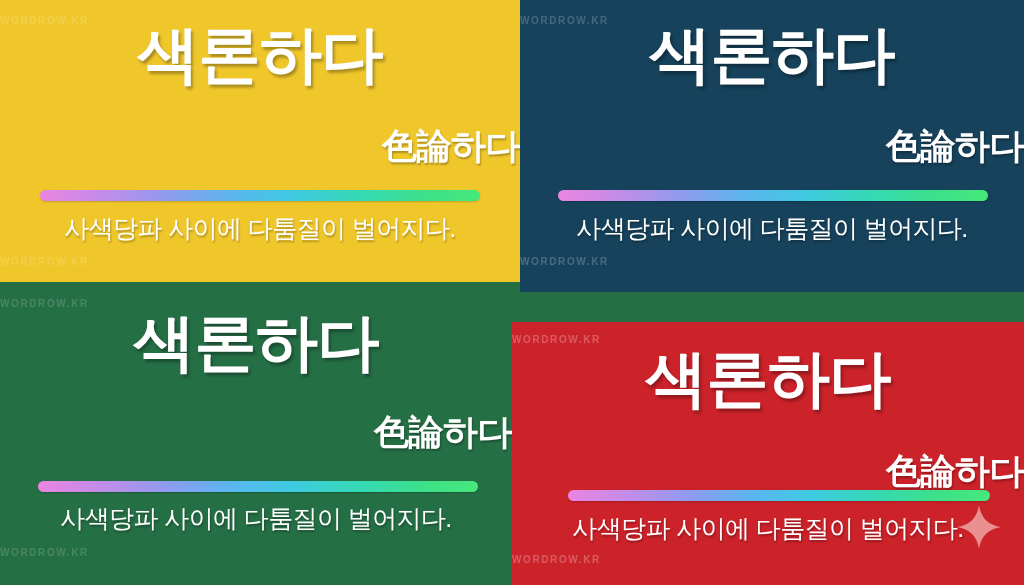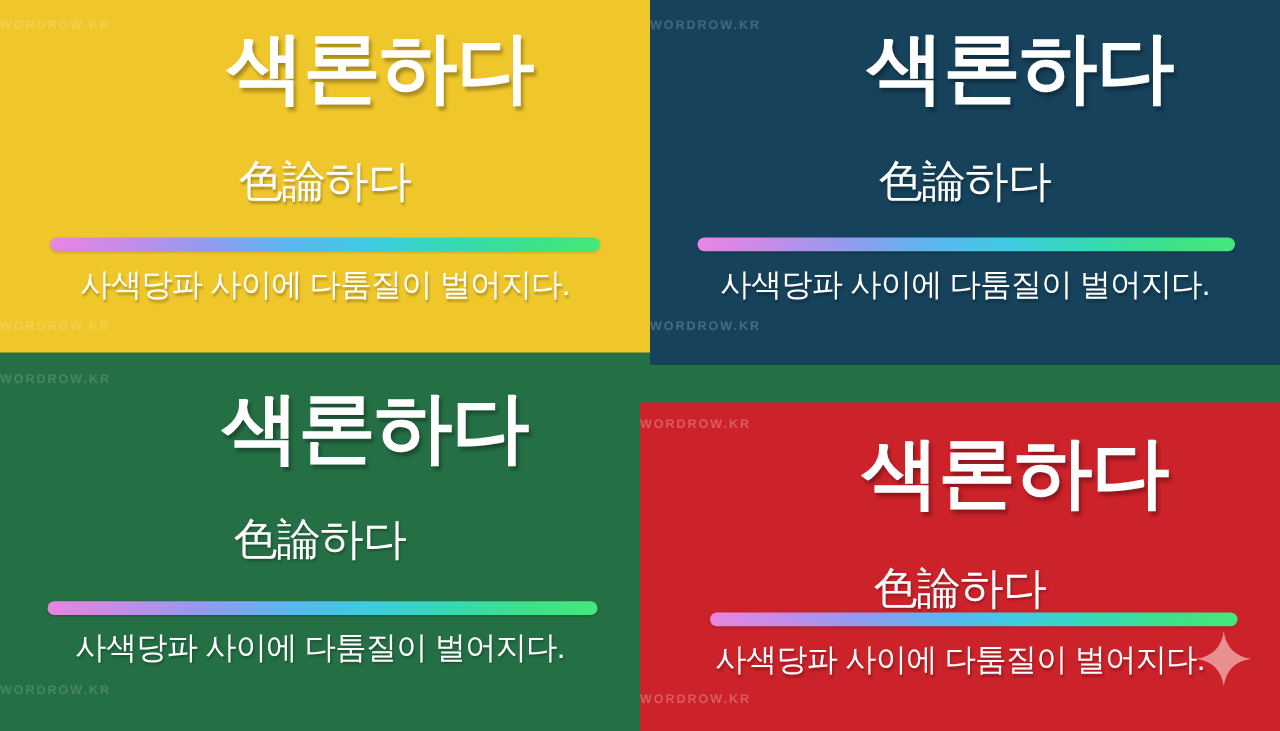--- a/index.html
+++ b/index.html
@@ -39,28 +39,28 @@
     text-align:center;
     color:#ffffff;
   }
 
   .title{
     font-weight:bold;
     line-height:1.0;
     letter-spacing:-0.5px;
     text-shadow:2px 3px 3px rgba(0,0,0,0.30);
     white-space:nowrap;
-    padding-left:44px;
   }
   .subtitle{
-    font-weight:normal;
+    font-weight:bold;
     line-height:1.0;
     letter-spacing:-0.5px;
     text-shadow:1px 2px 2px rgba(0,0,0,0.28);
     white-space:nowrap;
+    text-align:right;
   }
   .definition{
     font-weight:normal;
     line-height:1.15;
     letter-spacing:-0.6px;
     text-shadow:1px 2px 2px rgba(0,0,0,0.28);
     white-space:nowrap;
   }
   .divider{
     height:11px;

